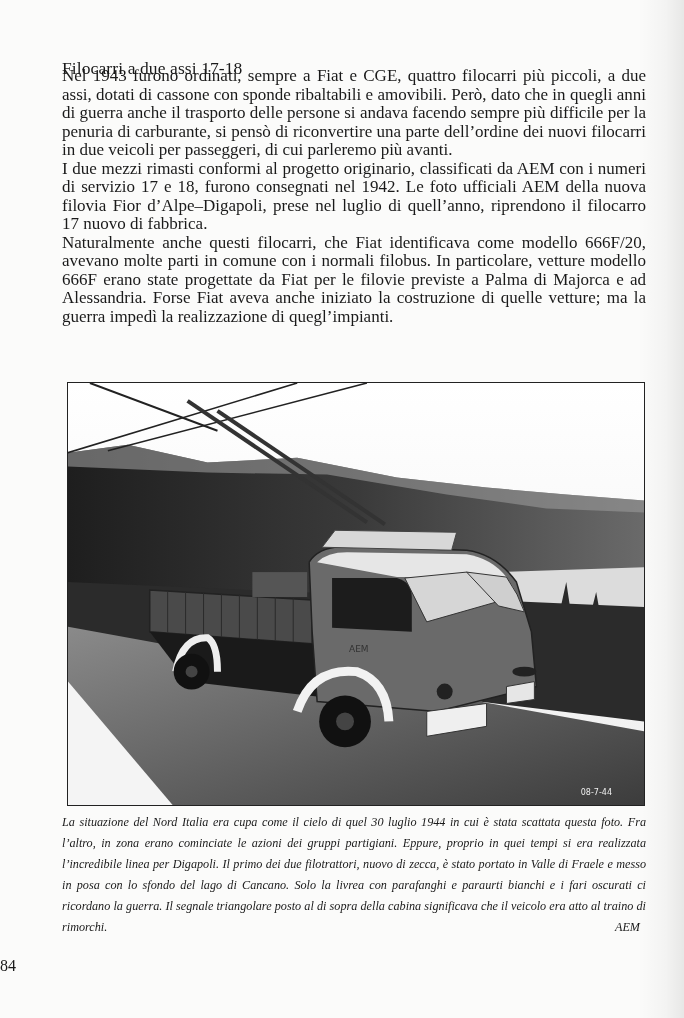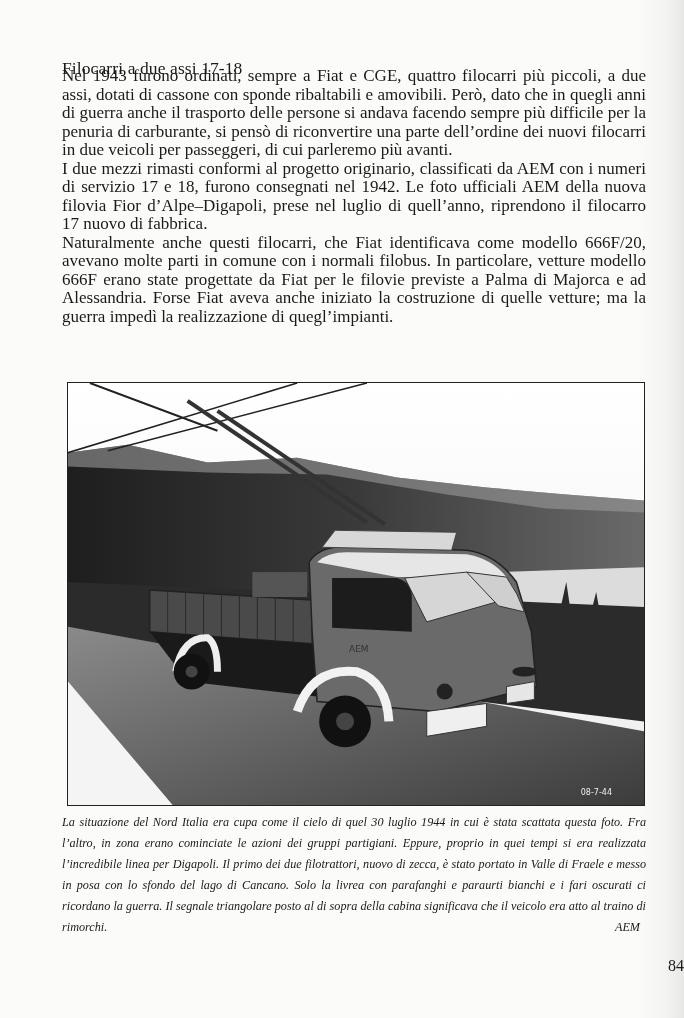--- a/index.html
+++ b/index.html
@@ -33,21 +33,21 @@
   .photo-stamp {
     position: absolute; right: 32px; bottom: 8px;
     font-family: "DejaVu Sans", sans-serif; font-size: 8px; color: #eee;
   }
   .caption {
     position: absolute; left: 62px; top: 812px; width: 584px;
     font-style: italic; font-size: 12.2px; line-height: 21px; text-align: justify; margin: 0;
   }
   .caption .credit { float: right; font-style: italic; margin-right: 6px; }
   .page-number {
-    position: absolute; left: 0; width: 684px; top: 957px; text-align: right;
+    position: absolute; left: 0; width: 684px; top: 957px; text-align: left;
     font-size: 16px;
   }
 </style>
 </head>
 <body>
 
 <div class="page-edge"></div>
 
 <h2 class="heading">Filocarri a due assi 17-18</h2>
 

